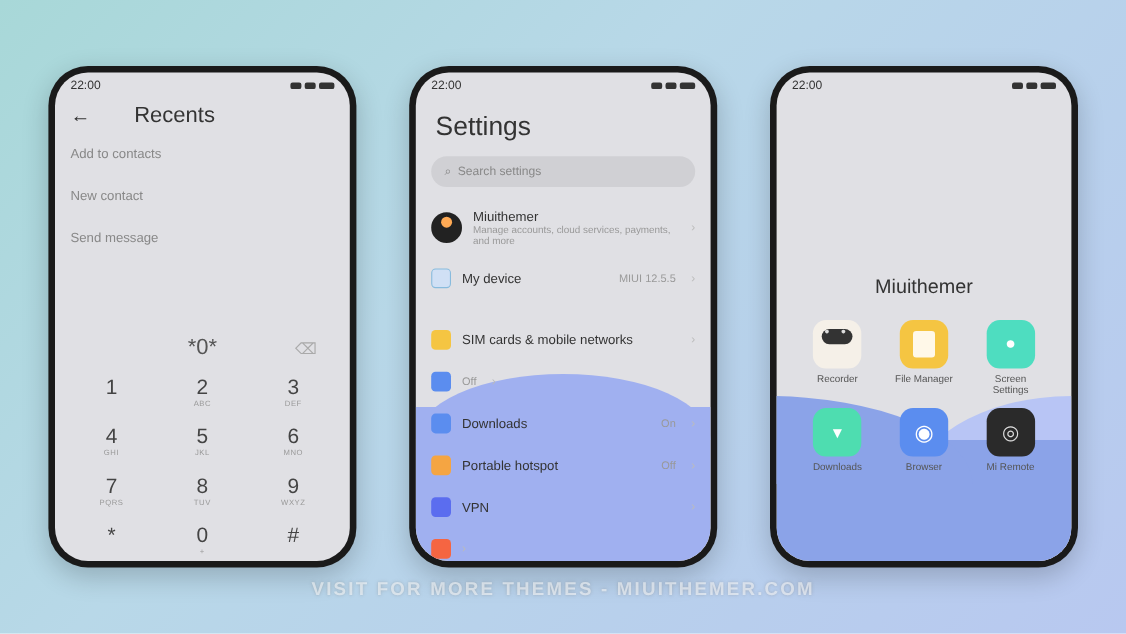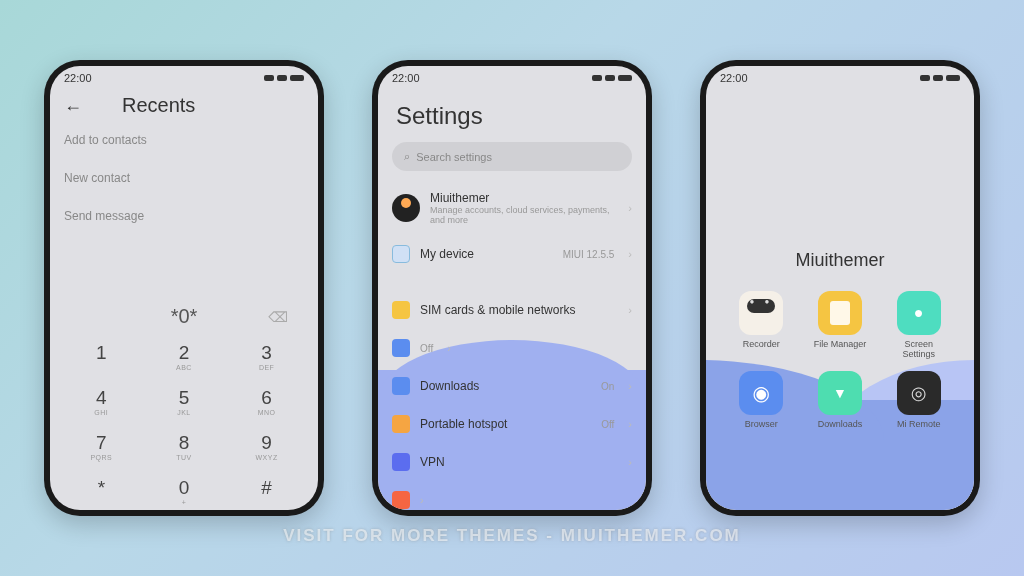--- a/index.html
+++ b/index.html
@@ -311,28 +311,28 @@
         </div>
         <div class="app">
           <div class="app-icon ic-filemgr"></div>
           <div class="app-label">File Manager</div>
         </div>
         <div class="app">
           <div class="app-icon ic-screenrec"></div>
           <div class="app-label">Screen Settings</div>
         </div>
         <div class="app">
+          <div class="app-icon ic-downloads"></div>
+          <div class="app-label">Downloads</div>
+        </div>
+        <div class="app">
           <div class="app-icon ic-browser"></div>
           <div class="app-label">Browser</div>
         </div>
         <div class="app">
-          <div class="app-icon ic-downloads"></div>
-          <div class="app-label">Downloads</div>
-        </div>
-        <div class="app">
           <div class="app-icon ic-remote"></div>
           <div class="app-label">Mi Remote</div>
         </div>
       </div>
   </div>
 </div>
 
 <div class="watermark">VISIT FOR MORE THEMES - MIUITHEMER.COM</div>
 
 </body></html>

